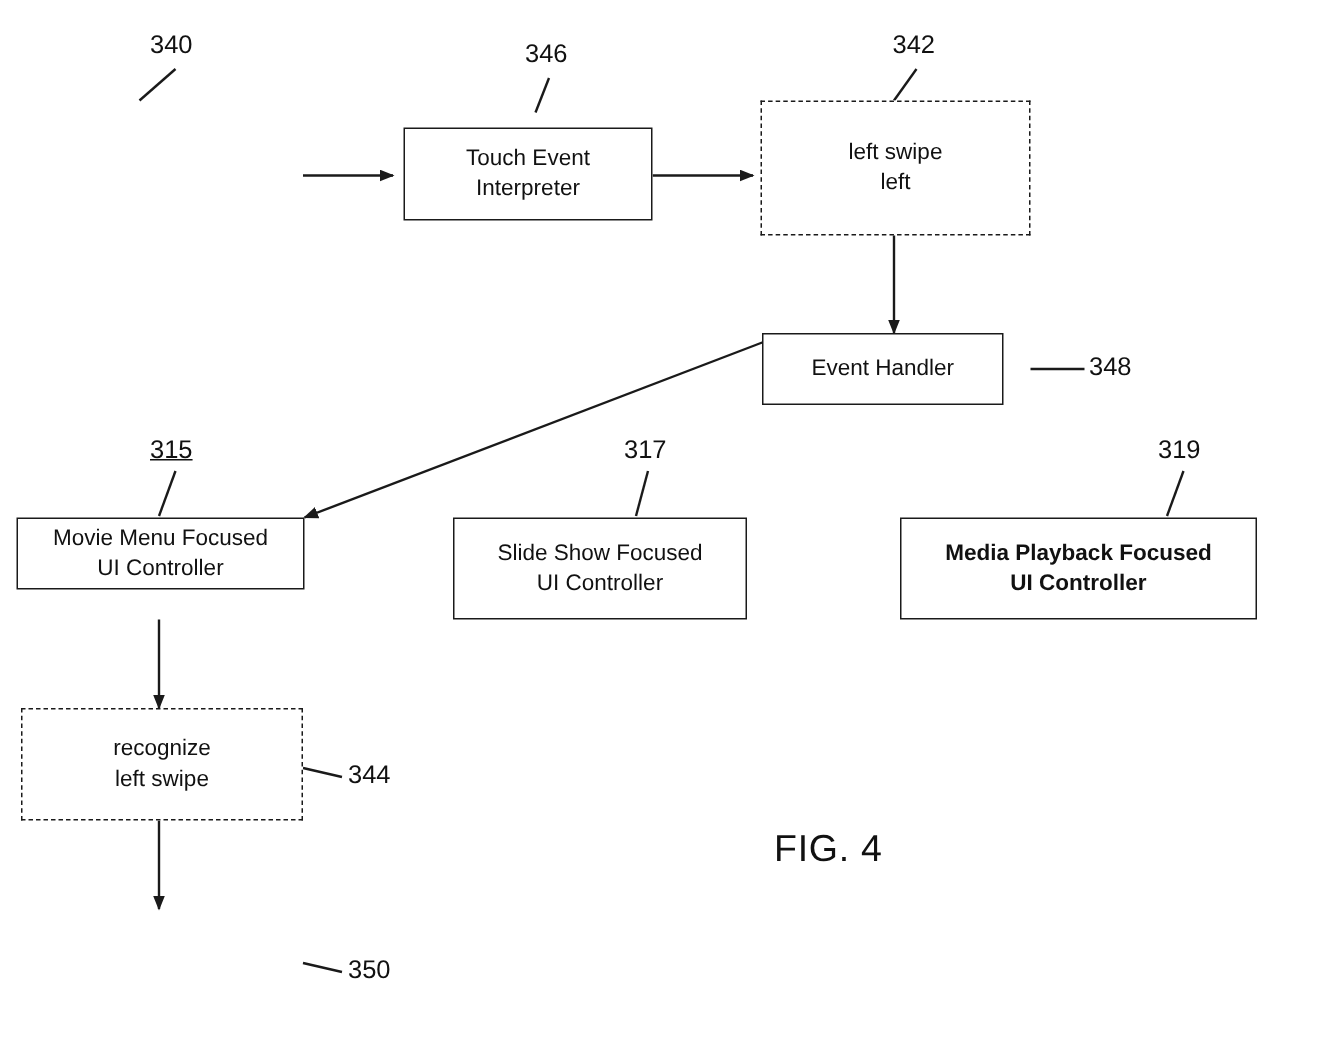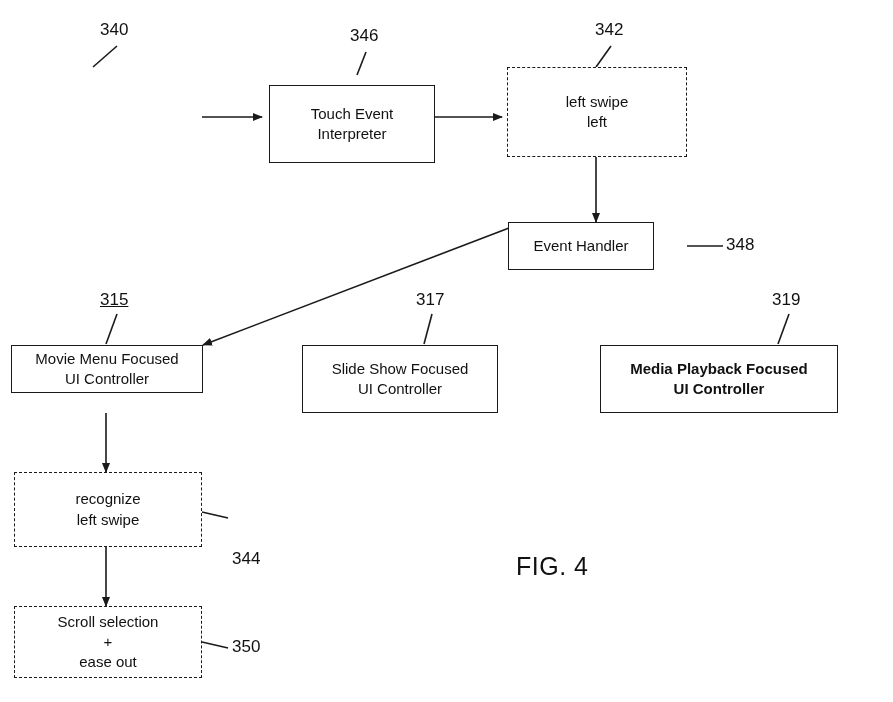--- a/index.html
+++ b/index.html
@@ -88,31 +88,31 @@
     <path d="M596,156 L596,222" stroke="#1a1a1a" stroke-width="1.6" fill="none" marker-end="url(#arrow)"></path>
 
     <path d="M509,228 L203,345" stroke="#1a1a1a" stroke-width="1.6" fill="none" marker-end="url(#arrow)"></path>
 
     <path d="M106,413 L106,472" stroke="#1a1a1a" stroke-width="1.6" fill="none" marker-end="url(#arrow)"></path>
 
     <path d="M106,547 L106,606" stroke="#1a1a1a" stroke-width="1.6" fill="none" marker-end="url(#arrow)"></path>
   </svg>
 
 
-  <div class="node solid" style="left:269px; top:85px; width:166px; height:78px;">
+  <div class="node solid" style="left:269px; top:85px; width:166px; height:62px;">
     <span>Touch Event
 Interpreter</span>
   </div>
 
   <div class="node dashed" style="left:507px; top:67px; width:180px; height:90px;">
     <span>left swipe
 left</span>
   </div>
 
-  <div class="node solid" style="left:508px; top:222px; width:146px; height:48px;">
+  <div class="node solid" style="left:508px; top:222px; width:161px; height:48px;">
     <span>Event Handler</span>
   </div>
 
   <div class="node solid" style="left:11px; top:345px; width:192px; height:48px;">
     <span>Movie Menu Focused
 UI Controller</span>
   </div>
 
   <div class="node solid" style="left:302px; top:345px; width:196px; height:68px;">
     <span>Slide Show Focused
@@ -122,31 +122,26 @@
   <div class="node solid" style="left:600px; top:345px; width:238px; height:68px;font-weight:bold;">
     <span>Media Playback Focused
 UI Controller</span>
   </div>
 
   <div class="node dashed" style="left:14px; top:472px; width:188px; height:75px;">
     <span>recognize
 left swipe</span>
   </div>
 
-  <div class="node dashed" style="left:14px; top:606px; width:188px; height:72px;">
-    <span>Scroll selection
-+
-ease out</span>
-  </div>
 
   <div class="ref" style="left:100px; top:20px;">340</div>
   <div class="ref" style="left:350px; top:26px;">346</div>
   <div class="ref" style="left:595px; top:20px;">342</div>
   <div class="ref" style="left:726px; top:235px;">348</div>
   <div class="ref" style="left:100px; top:290px;text-decoration:underline;">315</div>
   <div class="ref" style="left:416px; top:290px;">317</div>
   <div class="ref" style="left:772px; top:290px;">319</div>
-  <div class="ref" style="left:232px; top:507px;margin-top:42px;">344</div>
+  <div class="ref" style="left:232px; top:507px;">344</div>
   <div class="ref" style="left:232px; top:637px;">350</div>
 
   <div class="figlabel" style="left:516px; top:552px;">FIG. 4</div>
 
 </div>
 
 </body></html>

